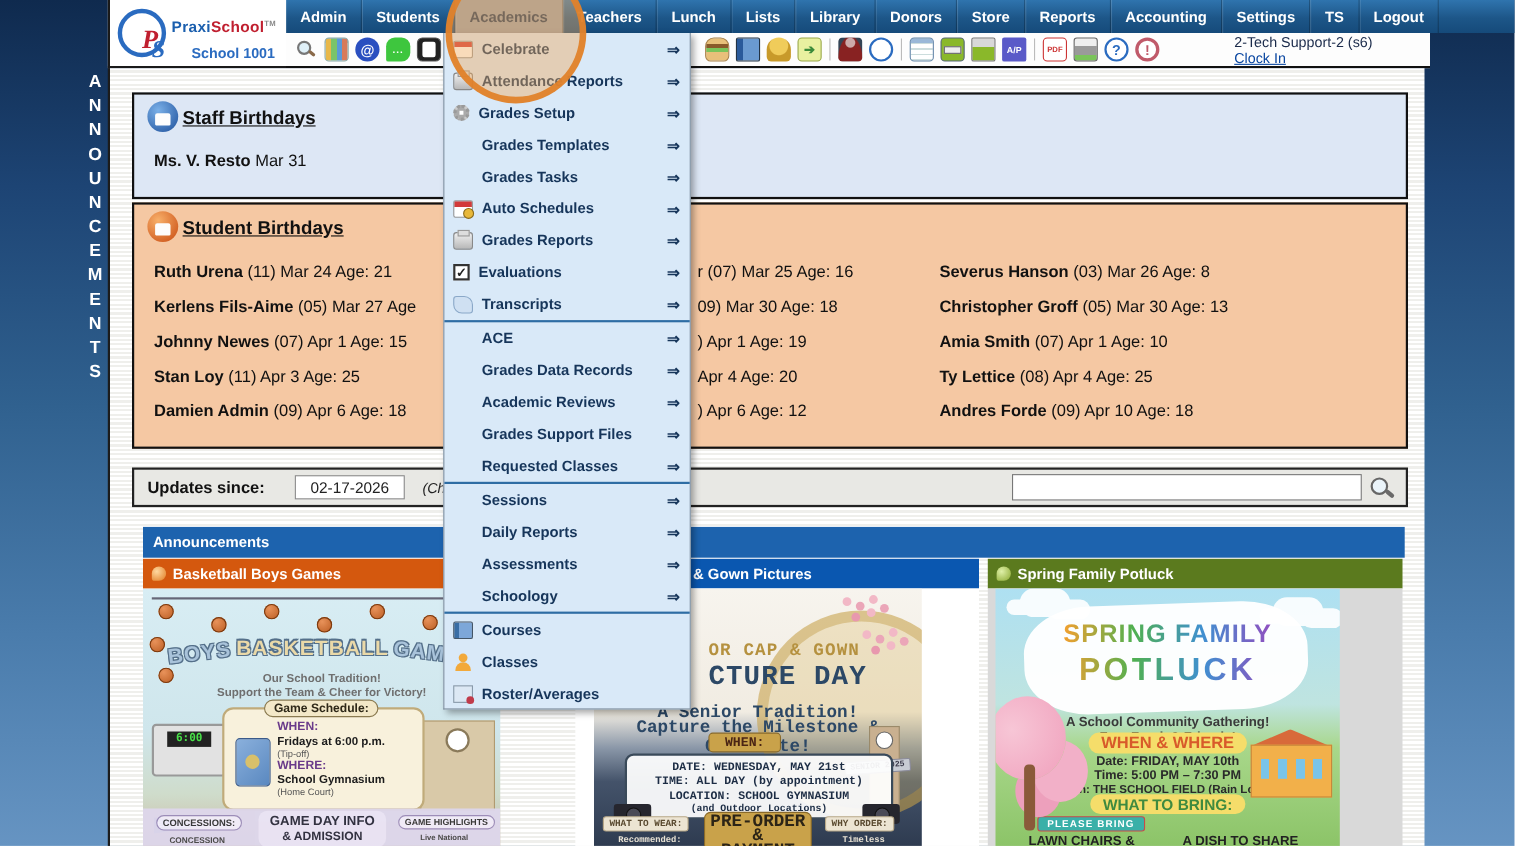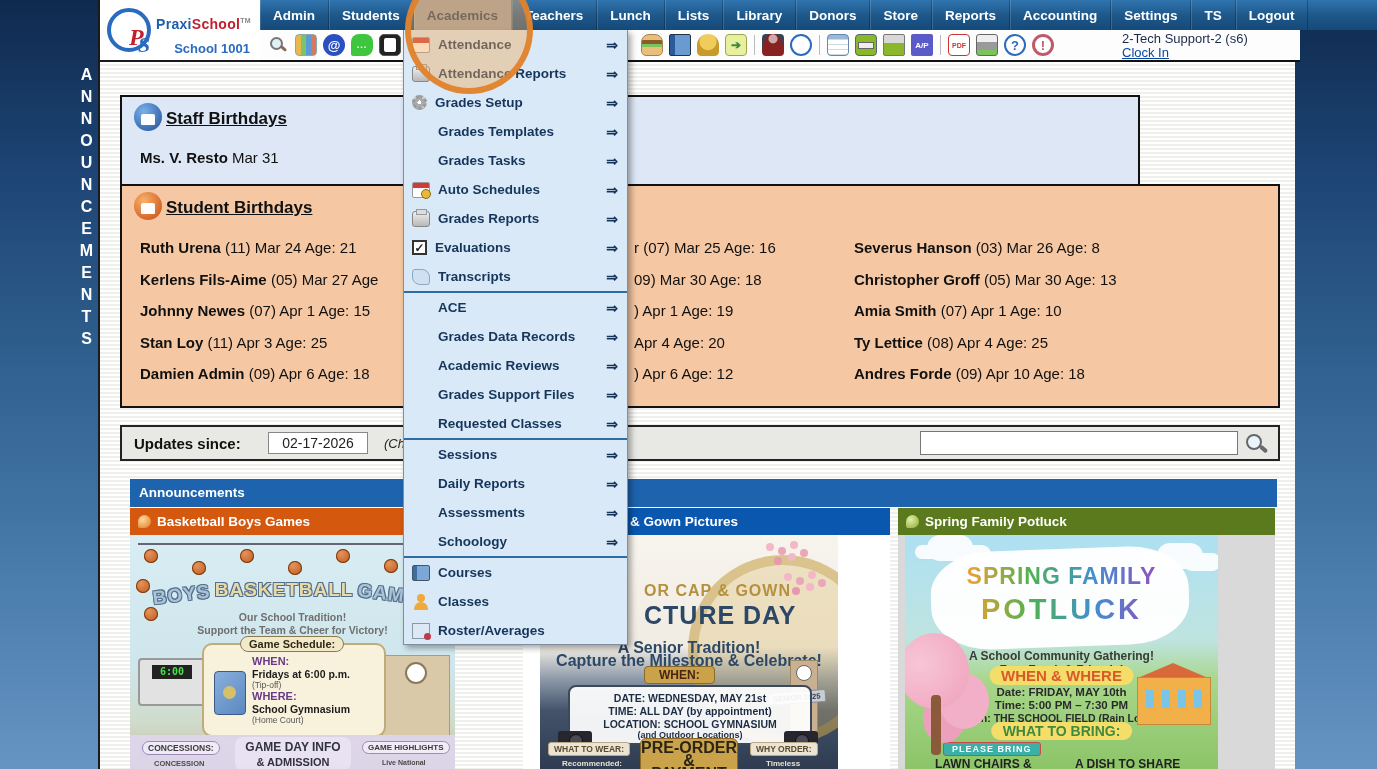--- a/index.html
+++ b/index.html
@@ -58,21 +58,21 @@
   .t-stop{background:#fff;border:3px solid #c05a6a;border-radius:50%;color:#c05a6a;font-size:13px;}
   #user-block{position:absolute;left:862px;top:2px;width:190px;line-height:14px;font-size:13px;color:#1a2a4a;}
   #clock-in{color:#0b47a1;text-decoration:underline;cursor:pointer;}
   
   #anno-tab{position:absolute;left:71px;top:66px;width:24px;color:#fff;font-weight:700;font-size:16px;
     writing-mode:vertical-rl;text-orientation:upright;letter-spacing:5px;cursor:pointer;}
   
   #content{position:absolute;left:98px;top:62px;width:1197px;height:707px;border-left:2px solid #1c1c1c;box-sizing:border-box;
     background:repeating-linear-gradient(180deg,#ffffff 0 2px,#efefec 2px 4px);}
   .panel{position:absolute;box-sizing:border-box;border:2px solid #111;}
-  #staff-panel{left:120px;top:95px;width:1020px;height:97px;background:#dde7f5;}
+  #staff-panel{left:120px;top:84px;width:1160px;height:97px;background:#dde7f5;}
   #student-panel{left:120px;top:184px;width:1160px;height:224px;background:#f5c8a3;}
   .bd-title{position:absolute;left:44px;top:12px;font-size:17px;font-weight:700;text-decoration:underline;color:#111;}
   .cake-ico{position:absolute;left:12px;top:6px;width:28px;height:28px;border-radius:50%;}
   .cake-blue{background:radial-gradient(circle at 35% 30%,#7ab0e8,#1d4f9a);}
   .cake-orange{background:radial-gradient(circle at 35% 30%,#f8b06a,#c84a10);}
   .cake-ico::after{content:"";position:absolute;left:7px;top:11px;width:14px;height:11px;background:#fdfdfd;border-radius:2px 2px 1px 1px;}
   .bd-entry{position:absolute;left:18px;top:52px;font-size:15px;color:#111;}
   .sbcol{position:absolute;top:46px;font-size:15px;color:#111;}
   .sbcol div{height:31.5px;line-height:31.5px;white-space:nowrap;}
   .sbname{font-weight:700;}
@@ -125,21 +125,21 @@
   .pw-note{color:#555;font-size:8.5px;}
   .p1pennant{left:10px;top:208px;width:44px;height:15px;background:#7a93b8;clip-path:polygon(0 0,100% 50%,0 100%);
     color:#fff;font-size:7px;font-weight:700;line-height:15px;padding-left:3px;box-sizing:border-box;}
   .p1footer{left:0;top:200px;width:325px;height:34px;background:#ded7ec;opacity:.95;}
   .fpill{position:absolute;background:#f2edfa;border:1px solid #9a8ab8;border-radius:8px;padding:1px 5px;
     font-weight:900;color:#333;white-space:nowrap;}
   .p1f2{position:absolute;left:105px;top:2px;width:116px;text-align:center;background:#eae4f6;border-radius:8px;
     font-weight:900;color:#2a2a3a;line-height:13px;padding:2px 0;}
   .ftiny{position:absolute;font-size:7.5px;color:#444;font-weight:700;white-space:nowrap;}
   
-  #p2{left:17px;width:298px;background:linear-gradient(180deg,#f7f4ee 0%,#f1ece2 48%,#8a97a8 62%,#44536a 75%,#2e3b50 100%);}
+  #p2{left:17px;width:298px;background:linear-gradient(180deg,#f7f4ee 0%,#f1ece2 48%,#8a97a8 62%,#44536a 75%,#2e3b50 100%);font-family:Liberation Mono, monospace;}
   .p2moon{position:absolute;right:-40px;top:20px;width:190px;height:190px;border-radius:50%;
     background:rgba(220,184,104,0.30);border:10px solid rgba(190,150,60,0.40);box-sizing:border-box;}
   .blossom{position:absolute;width:8px;height:8px;border-radius:50%;background:#f2b8c6;
     box-shadow:12px 4px 0 #eba6b8,24px -2px 0 #f2b8c6,8px 14px 0 #e898ae,22px 10px 0 #f2b8c6,34px 6px 0 #eba6b8;}
   .p2t1{left:104px;top:47px;font-weight:900;font-size:16px;color:#b5913f;letter-spacing:1px;white-space:nowrap;}
   .p2t2{left:104px;top:66px;font-weight:900;font-size:25px;color:#2c4866;letter-spacing:1px;white-space:nowrap;}
   .p2sub{font-weight:700;font-size:16px;color:#2c4866;}
   .p2whenpill{left:104px;top:131px;background:#c9a24a;border:1px solid #8a6a2a;border-radius:4px;
     padding:1px 14px;font-weight:900;font-size:12px;color:#4a2414;}
   .p2box{left:28px;top:150px;width:240px;height:56px;background:rgba(255,255,255,0.93);border:2px solid #3a4a5a;border-radius:8px;}
@@ -421,21 +421,21 @@
       <div class="p3tree"></div>
       <div class="p3trunk"></div>
       <div class="p3roof"></div>
       <div class="p3school"></div>
     </div>
   </div>
 
   <div id="menu">
     <div class="mi">
       <span class="mico ic-cal"></span>
-      <span class="milab">Attendance</span>
+      <span class="milab">Celebrate</span>
         <span class="miarr">⇒</span>
     </div>
     <div class="mi">
       <span class="mico ic-printer"></span>
       <span class="milab">Attendance Reports</span>
         <span class="miarr">⇒</span>
     </div>
     <div class="mi">
       <span class="mico ic-gear"></span>
       <span class="milab">Grades Setup</span>

